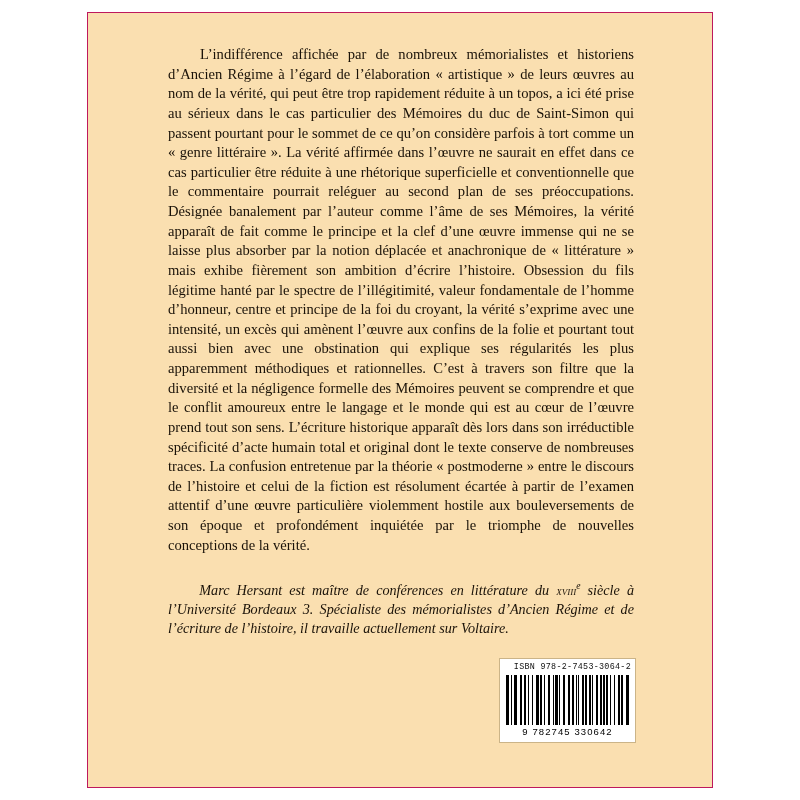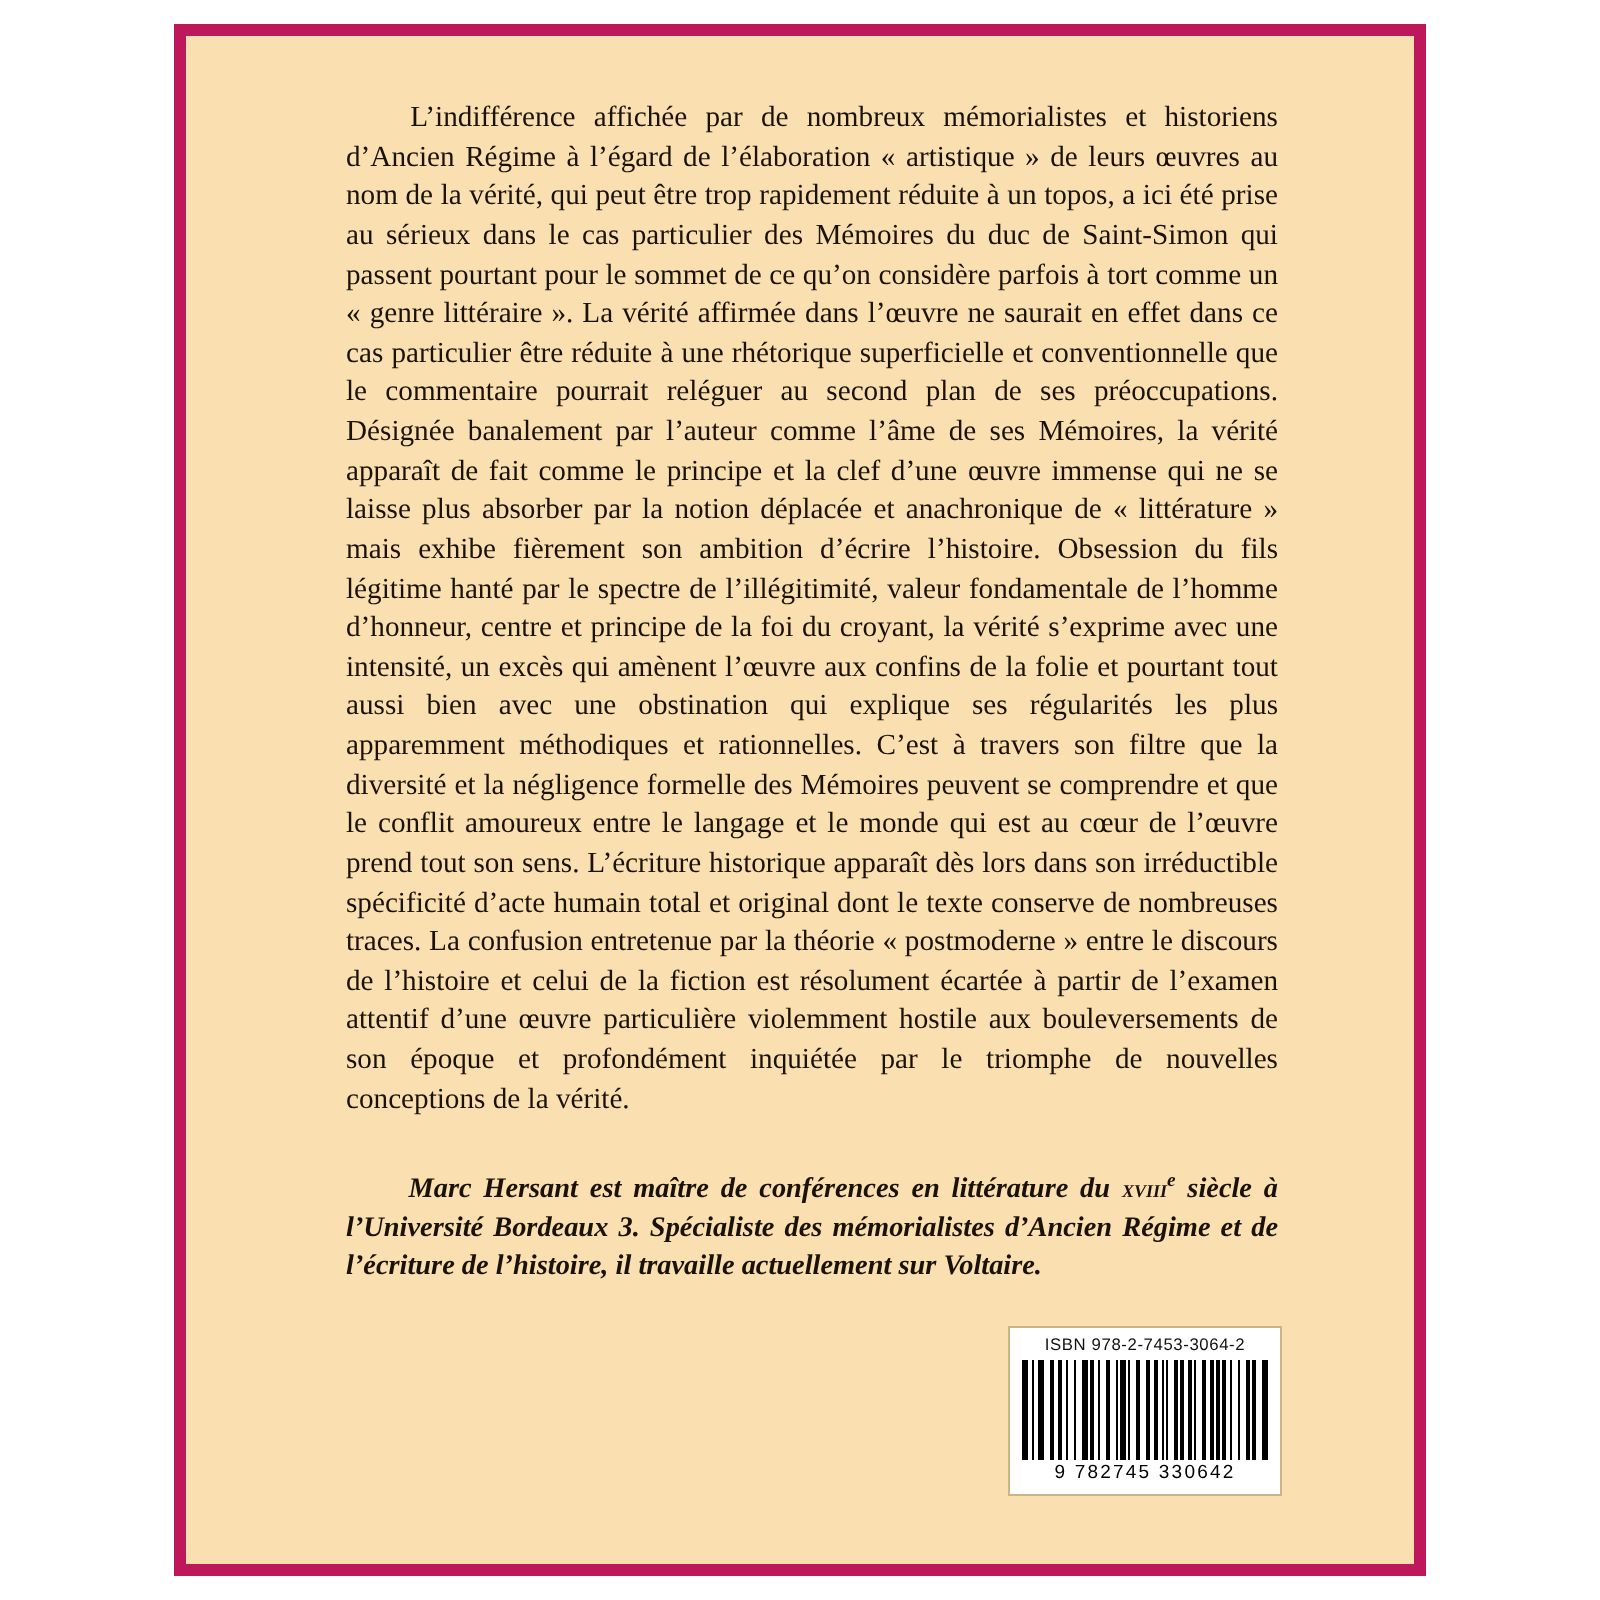--- a/index.html
+++ b/index.html
@@ -19,21 +19,21 @@
     background: #ffffff;
     overflow: hidden;
   }
   .cover {
     position: absolute;
     left: 87px;
     top: 12px;
     width: 626px;
     height: 776px;
     background: #fadfb0;
-    border: 6px solid #be185d;
+    border: 1px solid #be185d;
     box-sizing: border-box;
   }
   .blurb {
     position: absolute;
     left: 80px;
     top: 32px;
     width: 466px;
     font-size: 14.6px;
     line-height: 1.345;
     text-align: justify;
@@ -51,21 +51,20 @@
     width: 466px;
     font-size: 14.2px;
     line-height: 1.35;
     text-align: justify;
     font-style: italic;
     color: #1a1208;
   }
   .bio p {
     margin: 0;
     text-indent: 2.2em;
-    font-weight: bold;
   }
   .bio .smallcaps {
     font-variant: small-caps;
     font-size: 12.4px;
   }
   .bio sup {
     font-size: 0.68em;
     vertical-align: super;
   }
   .series {
@@ -87,25 +86,25 @@
     left: 411px;
     top: 645px;
     width: 137px;
     height: 85px;
     background: #ffffff;
     border: 1px solid #cbb488;
     box-sizing: border-box;
     padding: 2px 4px 0 4px;
   }
   .isbn-line {
-    font-family: Liberation Sans, sans-serif;
+    font-family: Liberation Mono, monospace;
     font-size: 8.4px;
     letter-spacing: 0.3px;
     color: #111;
-    text-align: center;
+    text-align: right;
     margin-top: 1px;
     white-space: nowrap;
   }
   .bars {
     position: relative;
     height: 50px;
     margin: 3px 2px 0 2px;
     display: flex;
     align-items: flex-end;
     gap: 0;

